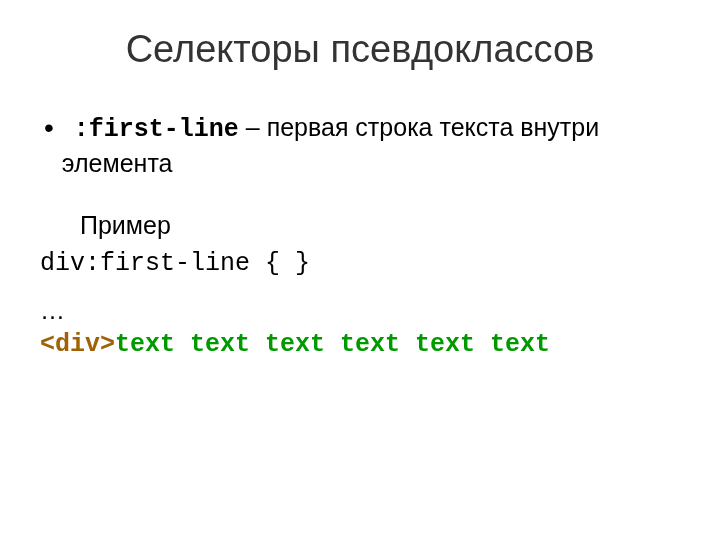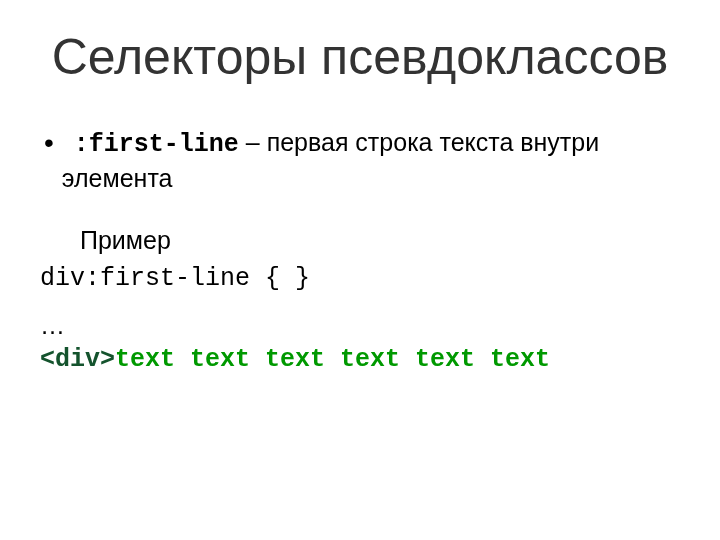--- a/index.html
+++ b/index.html
@@ -9,21 +9,21 @@
       background: #fff;
       font-family: Arial, sans-serif;
       overflow: hidden;
     }
     .slide {
       width: 100%;
       height: 100%;
       padding: 20px 40px 20px 40px;
     }
     .title {
-      font-size: 50px;
+      font-size: 38px;
       font-weight: 400;
       text-align: center;
       color: #333;
       margin-top: 8px;
       margin-bottom: 40px;
     }
     .content {
       font-size: 25px;
       line-height: 1.3;
       color: #000;
@@ -57,21 +57,21 @@
       margin-bottom: 2px;
     }
     .code-line {
       font-family: 'Courier New', Courier, monospace;
       font-weight: bold;
       line-height: 1.25;
     }
     .indent2 {
       padding-left: 54px;
     }
-    .c-gray { color: #14532d; }
+    .c-gray { color: #a16207; }
     .c-green { color: #009900; text-align: right; }
   </style>
 </head>
 <body>
 
 <div class="slide">
   <h1 class="title">Селекторы псевдоклассов</h1>
 
   <div class="content">
     <div class="bullet">

